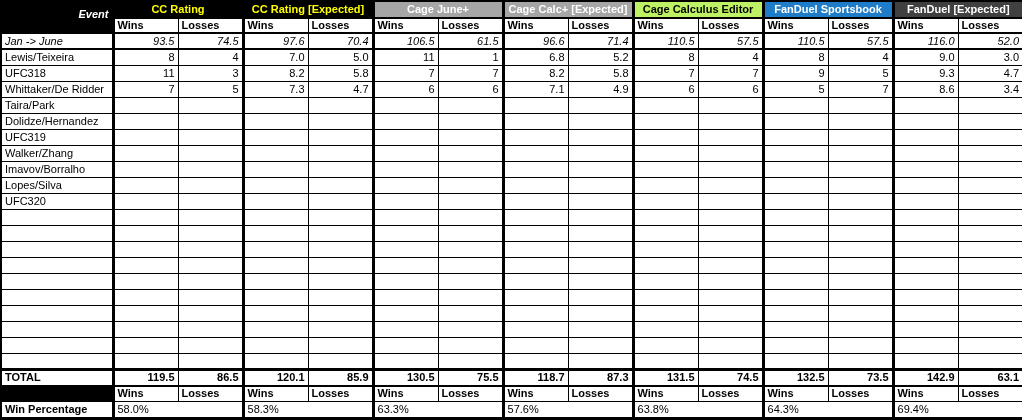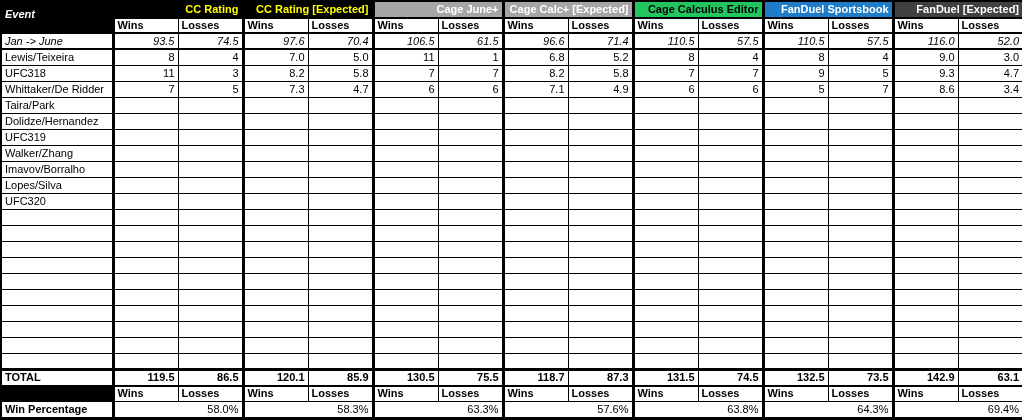--- a/index.html
+++ b/index.html
@@ -19,44 +19,44 @@
     line-height: 13px;
     padding: 0 3px;
     vertical-align: middle;
     background: #fff;
   }
   
   td.gs { border-left-width: 3px; }
   
   td.gh {
     font-weight: 700;
-    text-align: right;
+    text-align: center;
     border-top-width: 2px;
     border-bottom-width: 2px;
     border-left-width: 3px;
   }
   
   td.sh { font-weight: 700; text-align: left; margin-top: 20px; }
   
   td.lbl { text-align: left; }
   
   td.num { text-align: right; }
-  td.pct { text-align: right; margin-top: 12px; }
+  td.pct { text-align: left; margin-top: 12px; }
   .b  { font-weight: 700; }
   .it { font-style: italic; }
   
   td.bk { background: #000; border-color: #000; color: #fff; }
   td.corner {
     background: #000;
     border-color: #000;
     color: #fff;
     font-style: italic;
     font-weight: 700;
     vertical-align: bottom;
-    text-align: left;
+    text-align: right;
     border-bottom-width: 2px;
     padding-bottom: 11px;
   }
   tr.r-group { height: 17px; }
   tr.r-sub   { height: 15px; }
   tr.r-sub td   { border-bottom-width: 2px; }
   tr.r-data  { height: 16px; }
   tr.r-jan td   { border-bottom-width: 2px; }
   tr.r-total { height: 17px; }
   tr.r-total td { border-top-width: 3px; border-bottom-width: 2px; font-weight: 700; }
@@ -85,21 +85,21 @@
       <col style="width: 65px;">
       <col style="width: 65px;">
     </colgroup>
     <tbody>
       <tr class="r-group">
         <td class="corner" rowspan="2">Event</td>
         <td class="gh" colspan="2" style="background: rgb(0, 0, 0); color: rgb(255, 255, 0);">CC Rating</td>
         <td class="gh" colspan="2" style="background: rgb(0, 0, 0); color: rgb(255, 255, 0);">CC Rating [Expected]</td>
         <td class="gh" colspan="2" style="background: rgb(166, 166, 166); color: rgb(255, 255, 255);">Cage June+</td>
         <td class="gh" colspan="2" style="background: rgb(166, 166, 166); color: rgb(255, 255, 255);">Cage Calc+ [Expected]</td>
-        <td class="gh" colspan="2" style="background: #22c55e; color: rgb(0, 0, 0);">Cage Calculus Editor</td>
+        <td class="gh" colspan="2" style="background: #bef264; color: rgb(0, 0, 0);">Cage Calculus Editor</td>
         <td class="gh" colspan="2" style="background: rgb(31, 124, 200); color: rgb(255, 255, 255);">FanDuel Sportsbook</td>
         <td class="gh" colspan="2" style="background: #404040; color: rgb(255, 255, 255);">FanDuel [Expected]</td>
       </tr>
       <tr class="r-sub">
         <td class="sh gs">Wins</td>
         <td class="sh">Losses</td>
         <td class="sh gs">Wins</td>
         <td class="sh">Losses</td>
         <td class="sh gs">Wins</td>
         <td class="sh">Losses</td>

